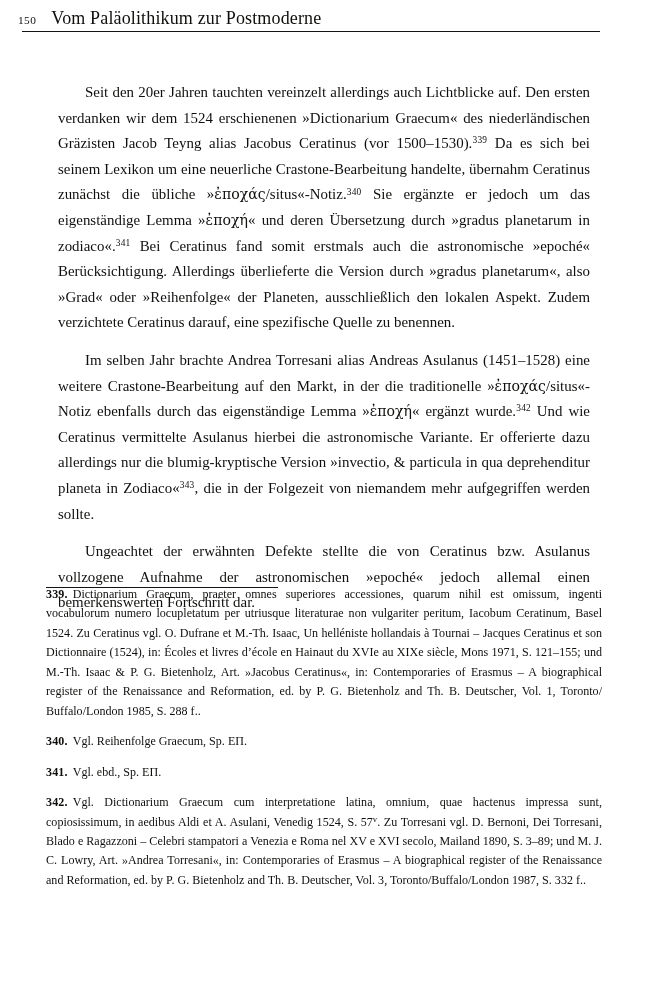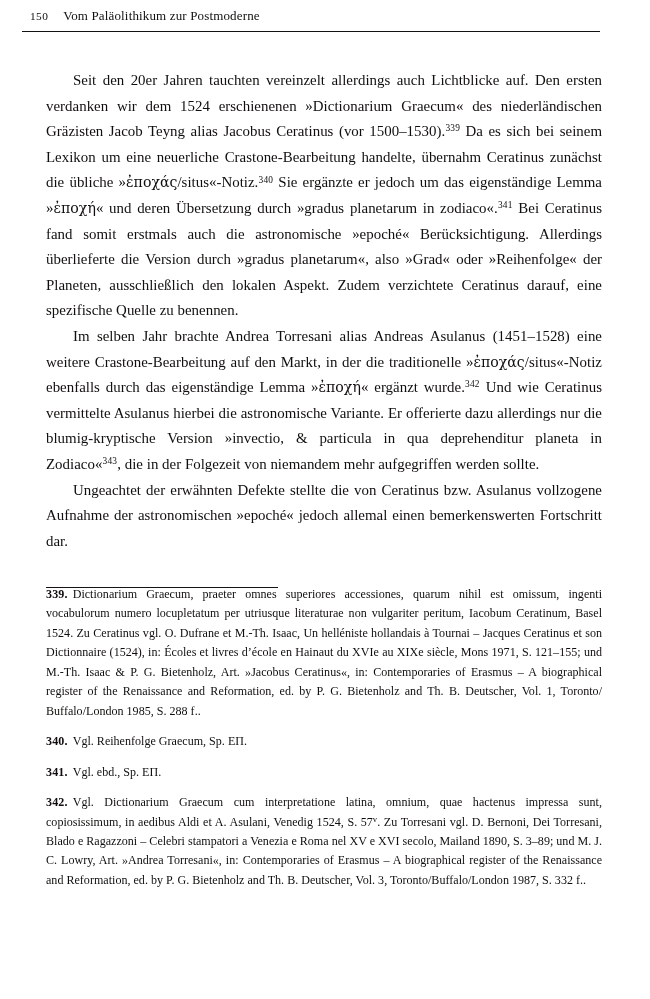--- a/index.html
+++ b/index.html
@@ -19,52 +19,52 @@
   .page {
     position: absolute;
     inset: 0;
     padding: 0;
   }
 
   
   .runhead {
     position: absolute;
     top: 8px;
-    left: 30px;
+    left: 18px;
     width: 578px;
     display: flex;
     align-items: baseline;
     font-size: 12.6px;
     letter-spacing: 0.15px;
     white-space: nowrap;
   }
   .runhead .folio {
     font-size: 11.4px;
     margin-right: 15px;
     letter-spacing: 0.4px;
   }
-  .runhead .rh-title { font-size: 13px; }
+  .runhead .rh-title { font-size: 18px; }
   .rule-head {
     position: absolute;
     top: 31px;
     left: 22px;
     width: 578px;
     height: 1.3px;
     background: #141312;
   }
 
   
   .body-block {
     position: absolute;
     top: 68px;
     left: 46px;
     width: 556px;
   }
   p.bodytext {
-    margin: 0;
+    margin: 12px;
     font-size: 14.9px;
     line-height: 25.6px;
     text-align: justify;
     text-justify: inter-word;
     hyphens: manual;
     letter-spacing: 0.02px;
   }
   p.bodytext.indent { text-indent: 27px; }
   .gr {
     font-family: "DejaVu Serif", "Liberation Serif", serif;

